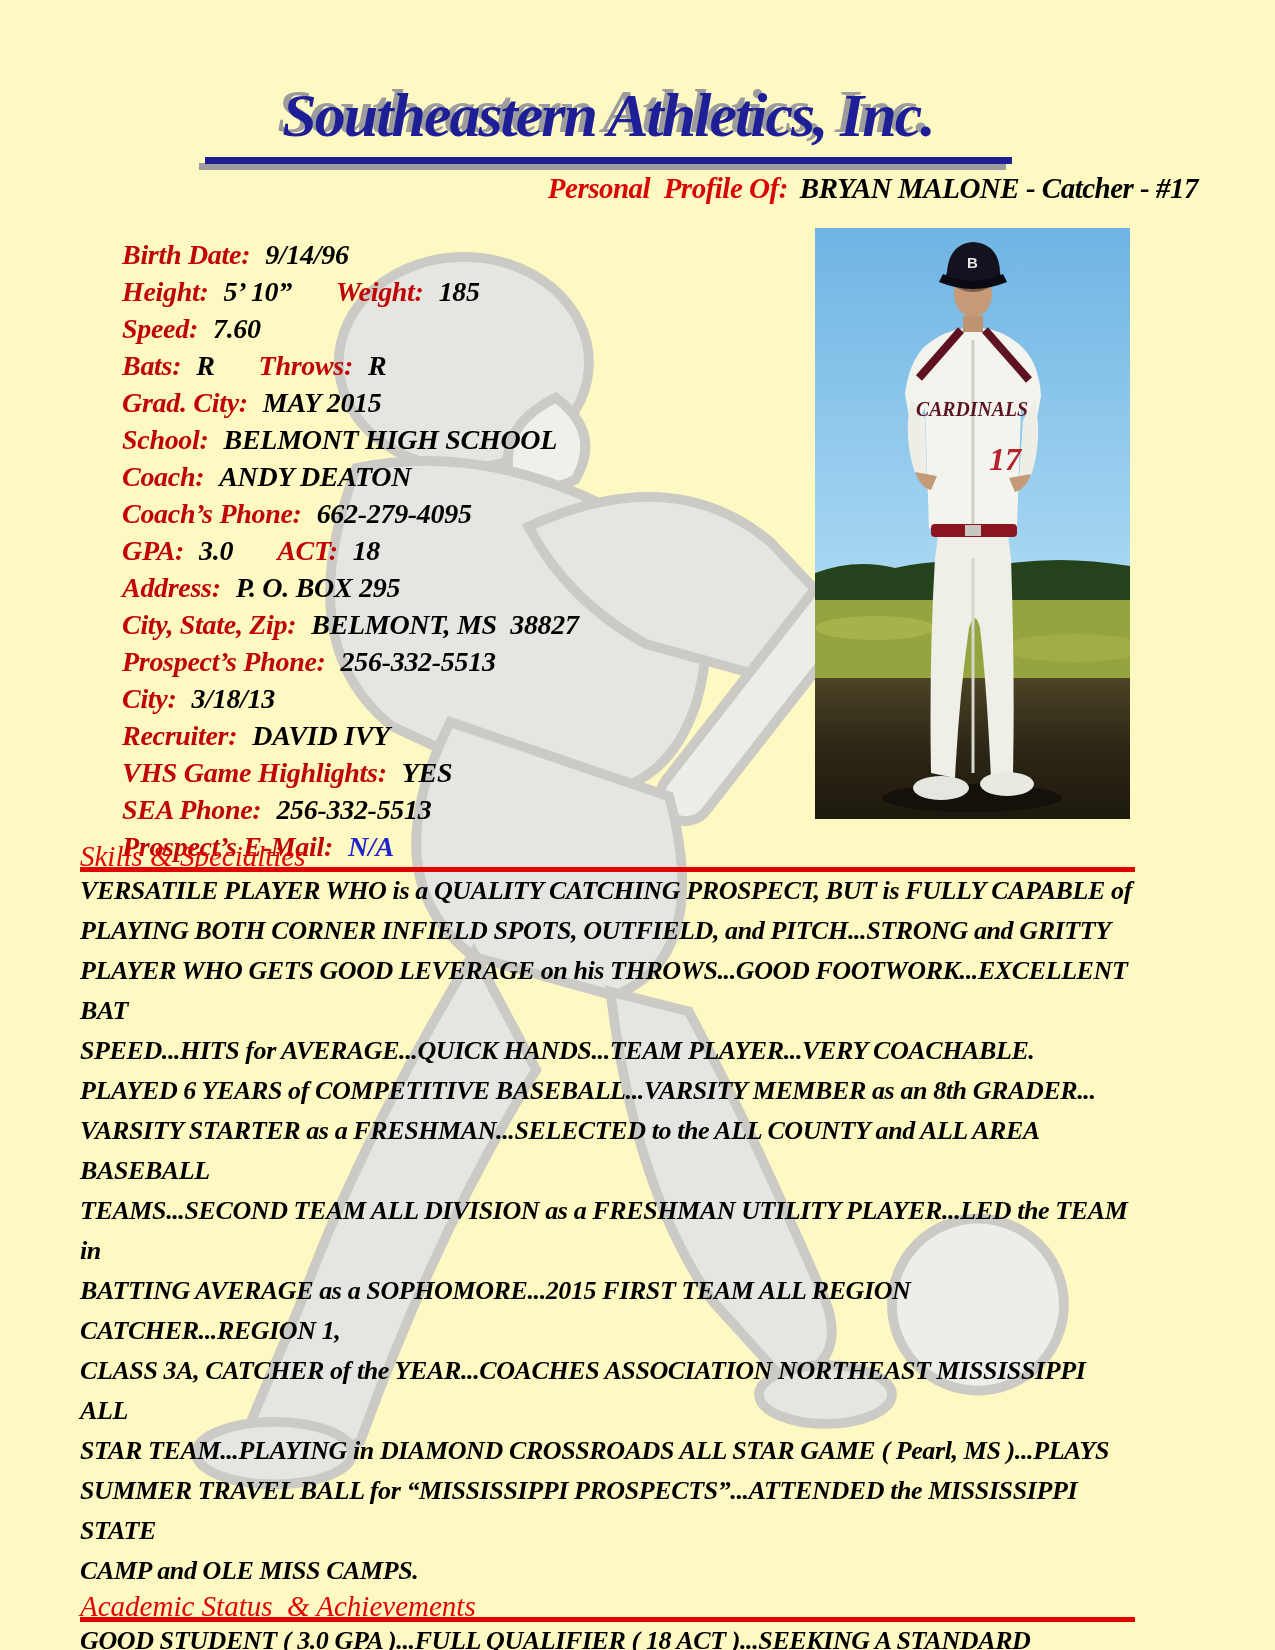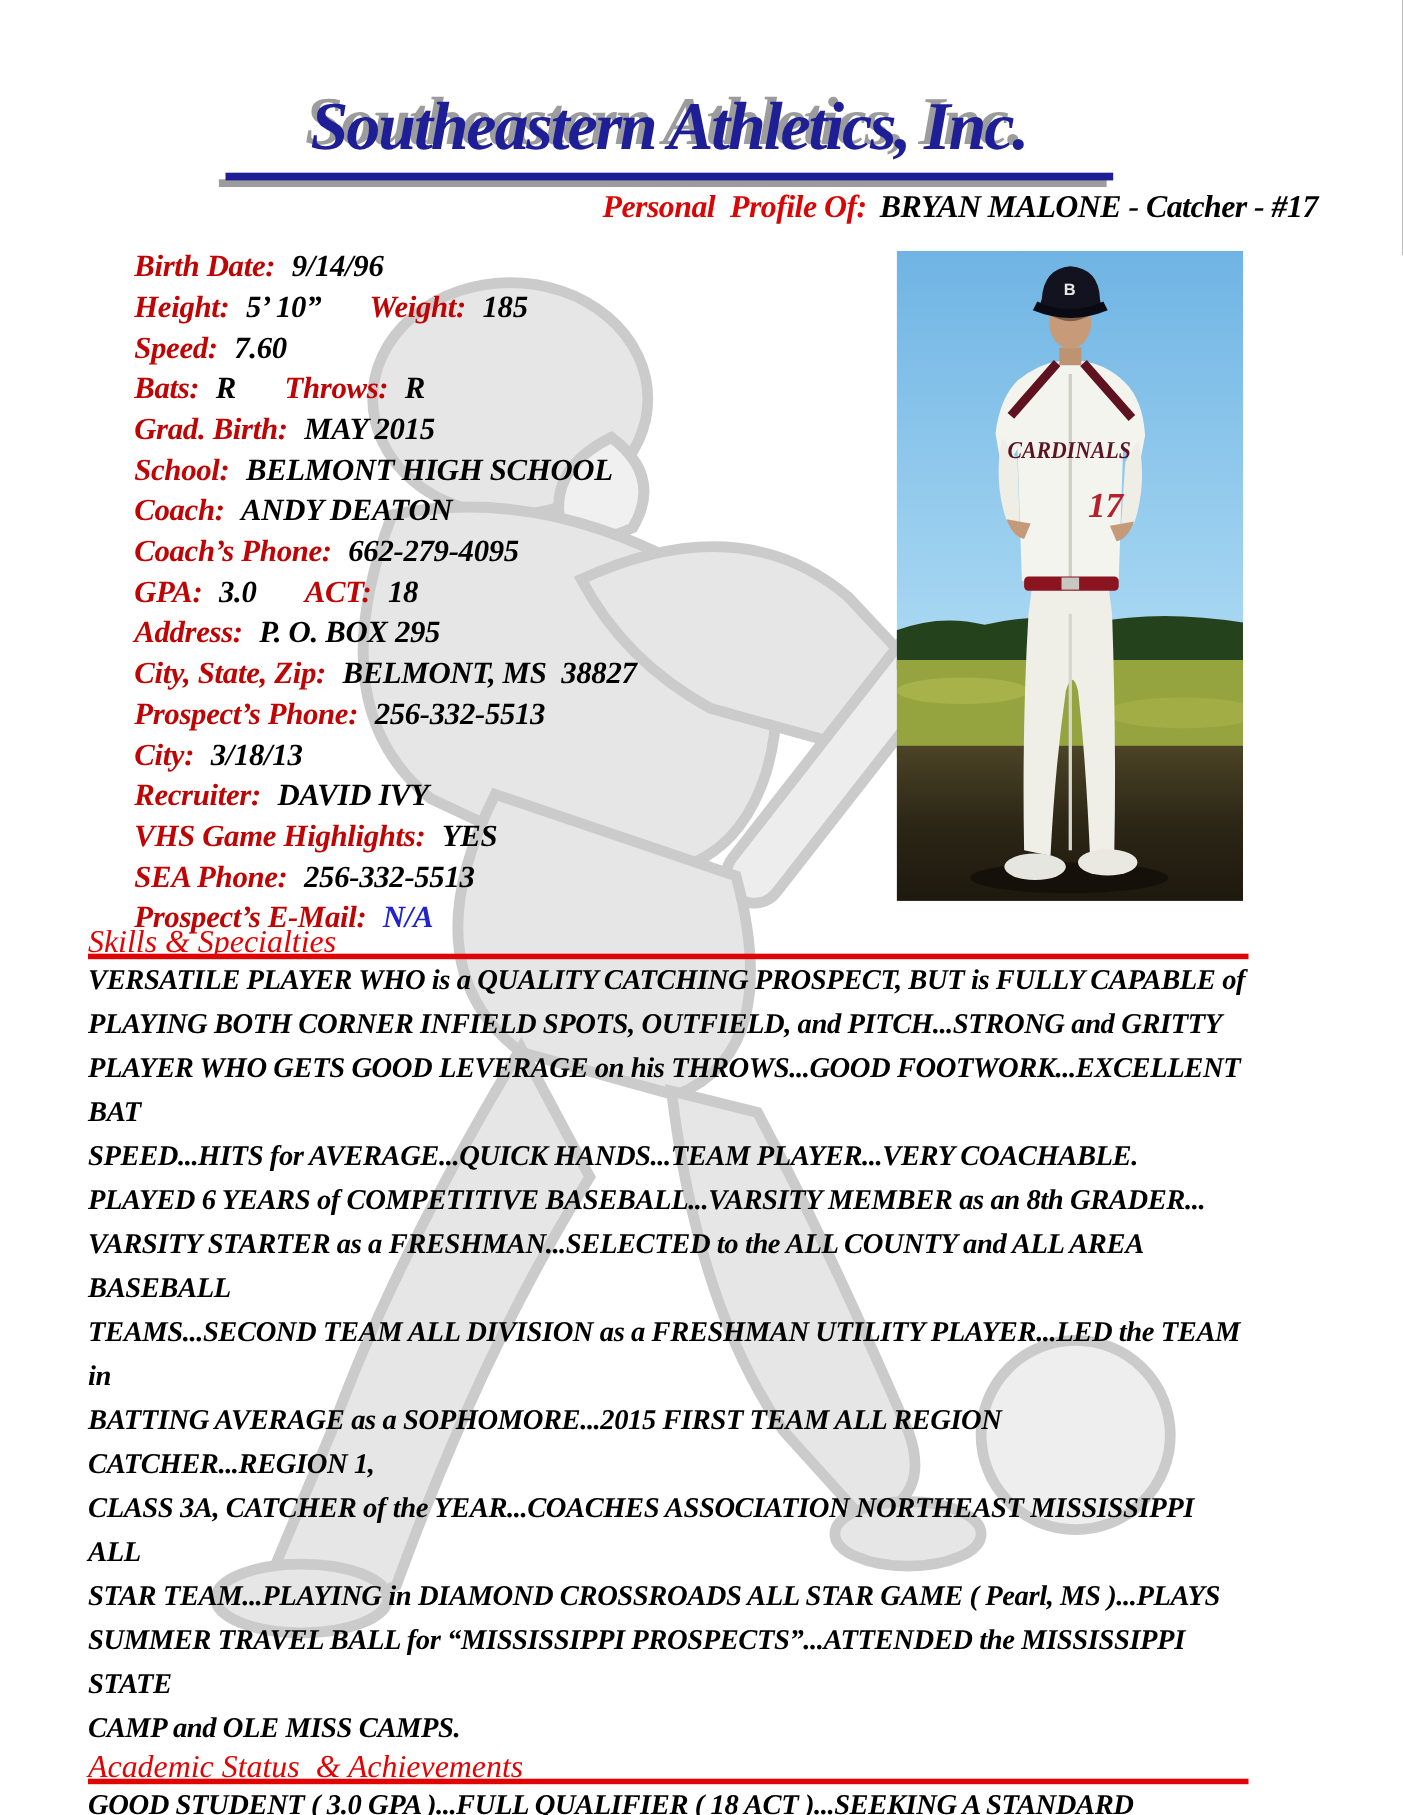--- a/index.html
+++ b/index.html
@@ -1,17 +1,17 @@
 <!DOCTYPE html>
 <html><head>
 <meta charset="utf-8">
 <style>
   html,body{margin:0;padding:0;background:#888;}
   .page{
-    position:relative;width:1275px;height:1650px;background:#ffffff;
+    position:relative;width:1275px;height:1650px;background:#fef9c3;
     font-family:"Liberation Serif","DejaVu Serif",serif;overflow:hidden;margin:0 auto;
   }
   
   .watermark{position:absolute;left:60px;top:210px;width:1140px;height:1290px;z-index:1;}
   
   .title{
     position:absolute;top:84px;left:0;width:1216px;text-align:center;z-index:3;
     font-size:62px;line-height:1;font-weight:bold;font-style:italic;
     color:#1e1e96;letter-spacing:-2px;text-shadow:-5px -4px 0 #9c9c9c;white-space:pre;
   }
@@ -19,21 +19,21 @@
     position:absolute;top:157px;left:205px;width:807px;height:7px;background:#1e1e96;
     box-shadow:-6px 6px 0 #9c9c9c;z-index:3;
   }
   .subtitle{
     position:absolute;top:172px;left:0;width:1198px;text-align:right;z-index:3;
     font-size:29px;font-weight:bold;font-style:italic;letter-spacing:-0.5px;white-space:pre;
   }
   .subtitle .red{color:#d90606;}
   .subtitle .black{color:#000;margin-left:12px;}
   
-  .fields{position:absolute;left:122px;top:224px;z-index:3;font-size:28px;font-weight:bold;
+  .fields{position:absolute;left:122px;top:236px;z-index:3;font-size:28px;font-weight:bold;
           font-style:italic;line-height:37px;letter-spacing:-0.3px;}
   .frow{white-space:pre;}
   .flabel{color:#c00404;}
   .fval{color:#000;margin-left:15px;}
   .flabel2{margin-left:44px;}
   .fval.blue{color:#2323cc;text-align:right;}
   
   .photo{position:absolute;left:815px;top:228px;width:315px;height:591px;z-index:2;overflow:hidden;}
   .photo svg{display:block;}
   
@@ -73,21 +73,21 @@
 
   <div class="title">Southeastern Athletics, Inc.</div>
   <div class="title-rule"></div>
   <div class="subtitle"><span class="red">Personal  Profile Of:</span><span class="black">BRYAN MALONE - Catcher - #17</span></div>
 
   <div class="fields">
     <div class="frow"><span class="flabel">Birth Date:</span><span class="fval">9/14/96</span></div>
     <div class="frow"><span class="flabel">Height:</span><span class="fval">5’ 10”</span><span class="flabel flabel2">Weight:</span><span class="fval">185</span></div>
     <div class="frow"><span class="flabel">Speed:</span><span class="fval">7.60</span></div>
     <div class="frow"><span class="flabel">Bats:</span><span class="fval">R</span><span class="flabel flabel2">Throws:</span><span class="fval">R</span></div>
-    <div class="frow"><span class="flabel">Grad. Birth:</span><span class="fval">MAY 2015</span></div>
+    <div class="frow"><span class="flabel">Grad. City:</span><span class="fval">MAY 2015</span></div>
     <div class="frow"><span class="flabel">School:</span><span class="fval">BELMONT HIGH SCHOOL</span></div>
     <div class="frow"><span class="flabel">Coach:</span><span class="fval">ANDY DEATON</span></div>
     <div class="frow"><span class="flabel">Coach’s Phone:</span><span class="fval">662-279-4095</span></div>
     <div class="frow"><span class="flabel">GPA:</span><span class="fval">3.0</span><span class="flabel flabel2">ACT:</span><span class="fval">18</span></div>
     <div class="frow"><span class="flabel">Address:</span><span class="fval">P. O. BOX 295</span></div>
     <div class="frow"><span class="flabel">City, State, Zip:</span><span class="fval">BELMONT, MS  38827</span></div>
     <div class="frow"><span class="flabel">Prospect’s Phone:</span><span class="fval">256-332-5513</span></div>
     <div class="frow"><span class="flabel">City:</span><span class="fval">3/18/13</span></div>
     <div class="frow"><span class="flabel">Recruiter:</span><span class="fval">DAVID IVY</span></div>
     <div class="frow"><span class="flabel">VHS Game Highlights:</span><span class="fval">YES</span></div>

